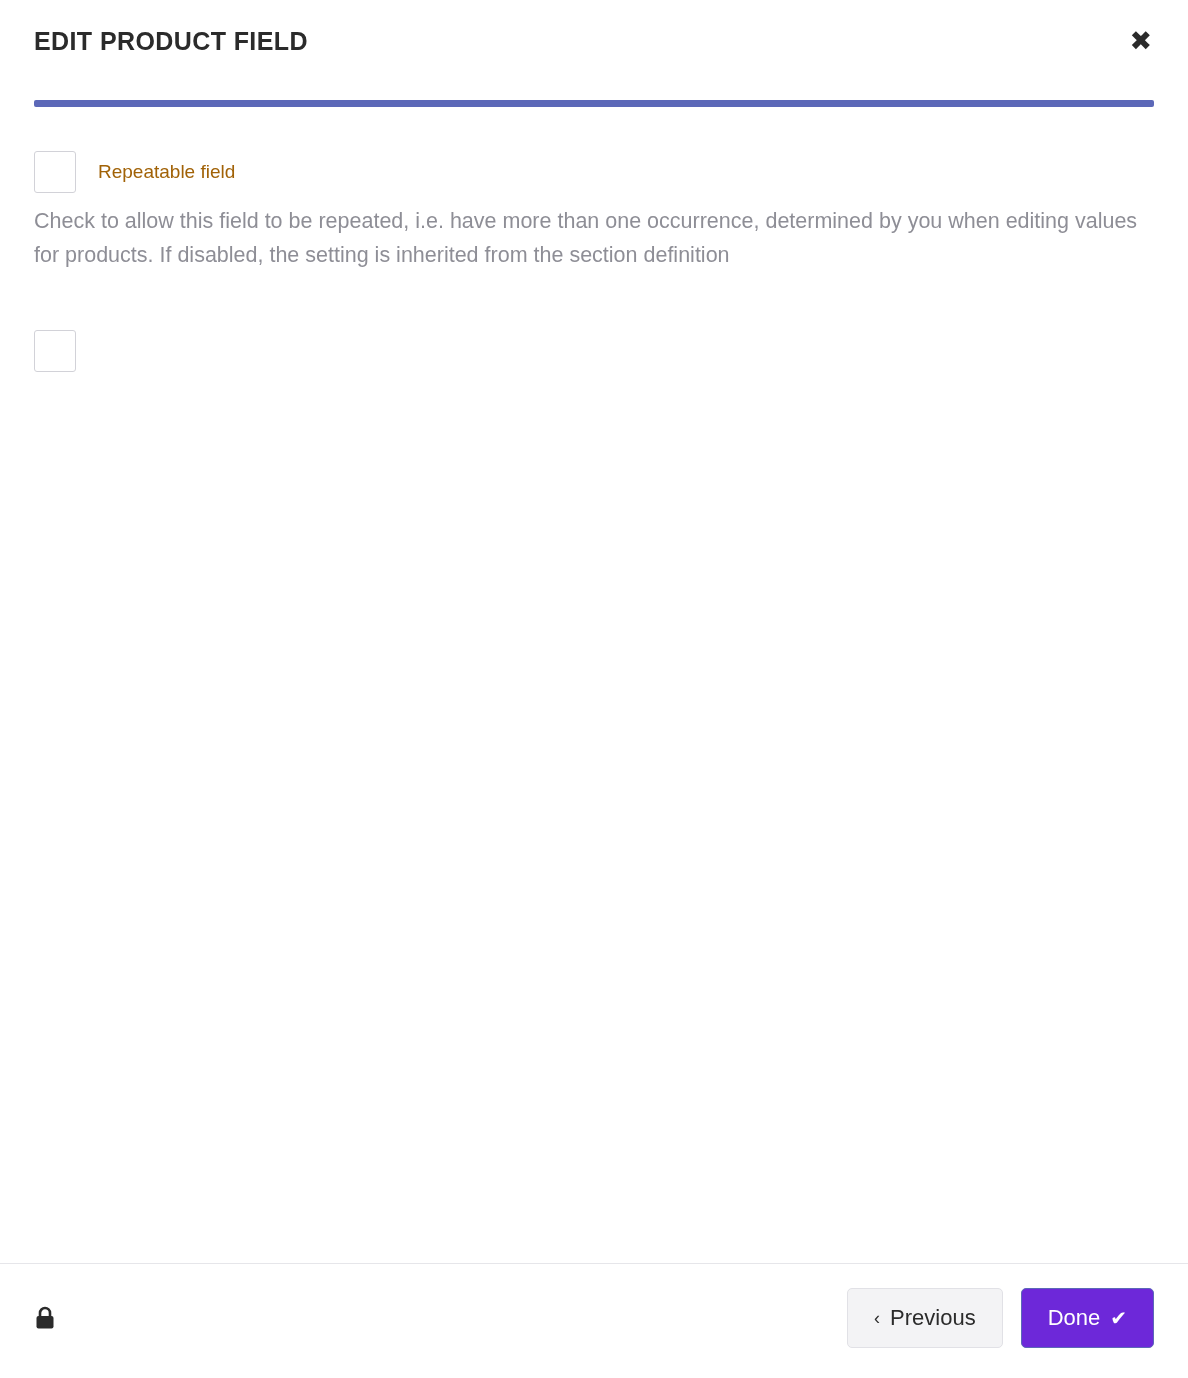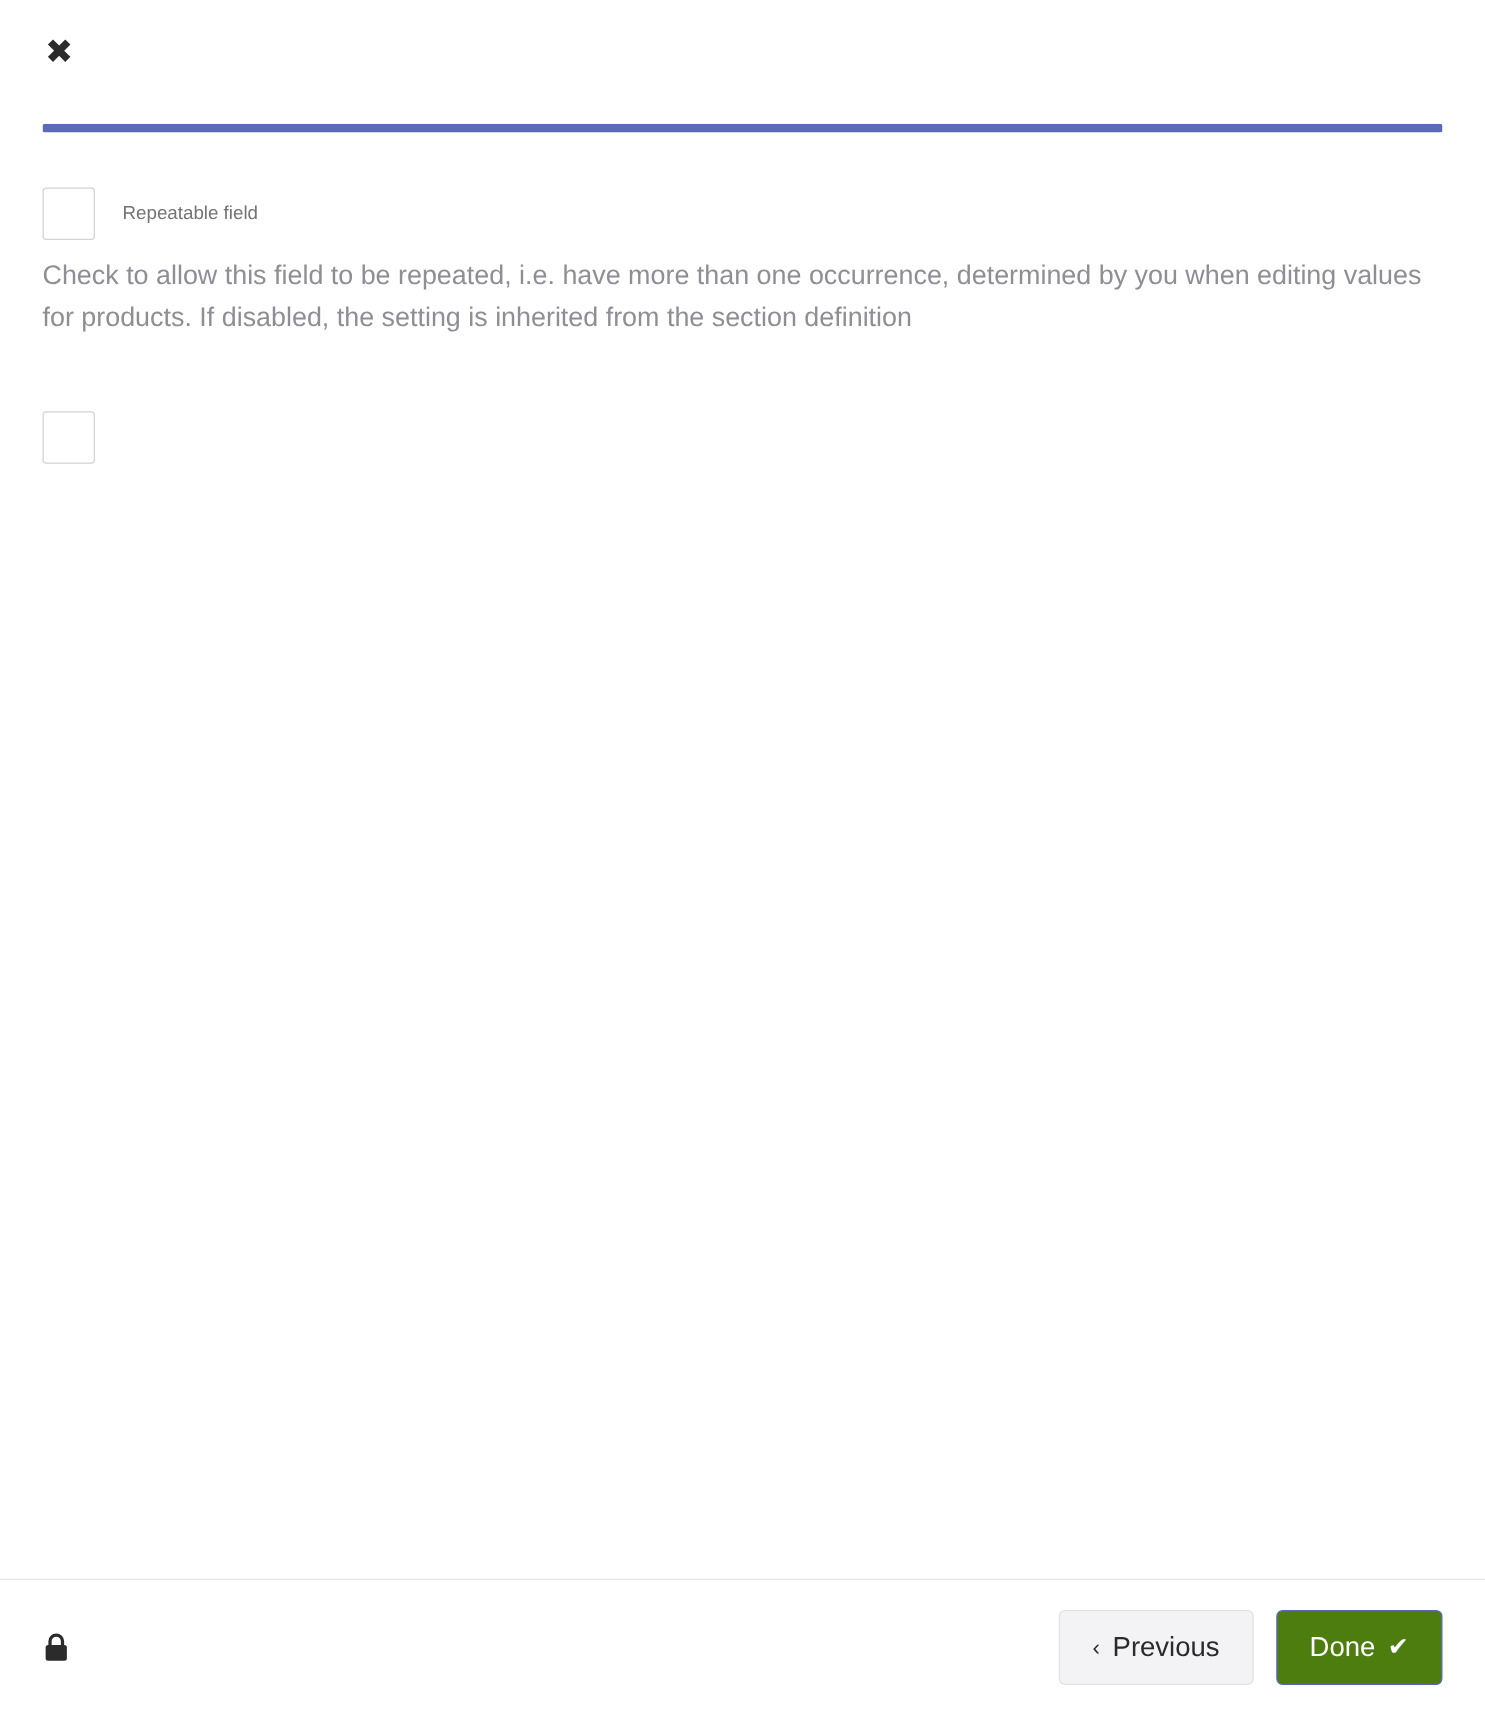--- a/index.html
+++ b/index.html
@@ -78,22 +78,22 @@
     height: 42px;
     border: 1px solid #d2d2d8;
     border-radius: 3px;
     background: #ffffff;
     box-sizing: border-box;
     flex: 0 0 auto;
     cursor: pointer;
   }
   .checkbox-label {
     margin-left: 22px;
-    font-size: 15px;
-    color: #737373;
+    font-size: 19px;
+    color: #a16207;
     line-height: 1.2;
   }
   .field-help {
     margin-top: 12px;
     font-size: 21.5px;
     line-height: 1.56;
     color: #8e8e96;
     max-width: 1110px;
   }
   .dialog-footer {
@@ -125,39 +125,40 @@
     display: inline-flex;
     align-items: center;
     gap: 10px;
   }
   .btn-secondary {
     background: #f3f3f5;
     border: 1px solid #e1e1e6;
     color: #2b2b2b;
   }
   .btn-primary {
-    background: #4d7c0f;
+    background: #6d28d9;
     border: 1px solid #5c68b8;
     color: #ffffff;
   }
   .chev {
     font-size: 18px;
     line-height: 1;
   }
   .check-glyph {
     font-size: 20px;
     line-height: 1;
   }
 </style>
 </head>
 <body>
 
 <div class="dialog">
 
   <div class="dialog-header">
+    <h1 class="dialog-title">EDIT PRODUCT FIELD</h1>
     <button class="close-button">✖</button>
   </div>
 
   <div class="progress-track">
     <div class="progress-fill"></div>
   </div>
 
   <div class="dialog-body">
 
     <div class="field-group">

